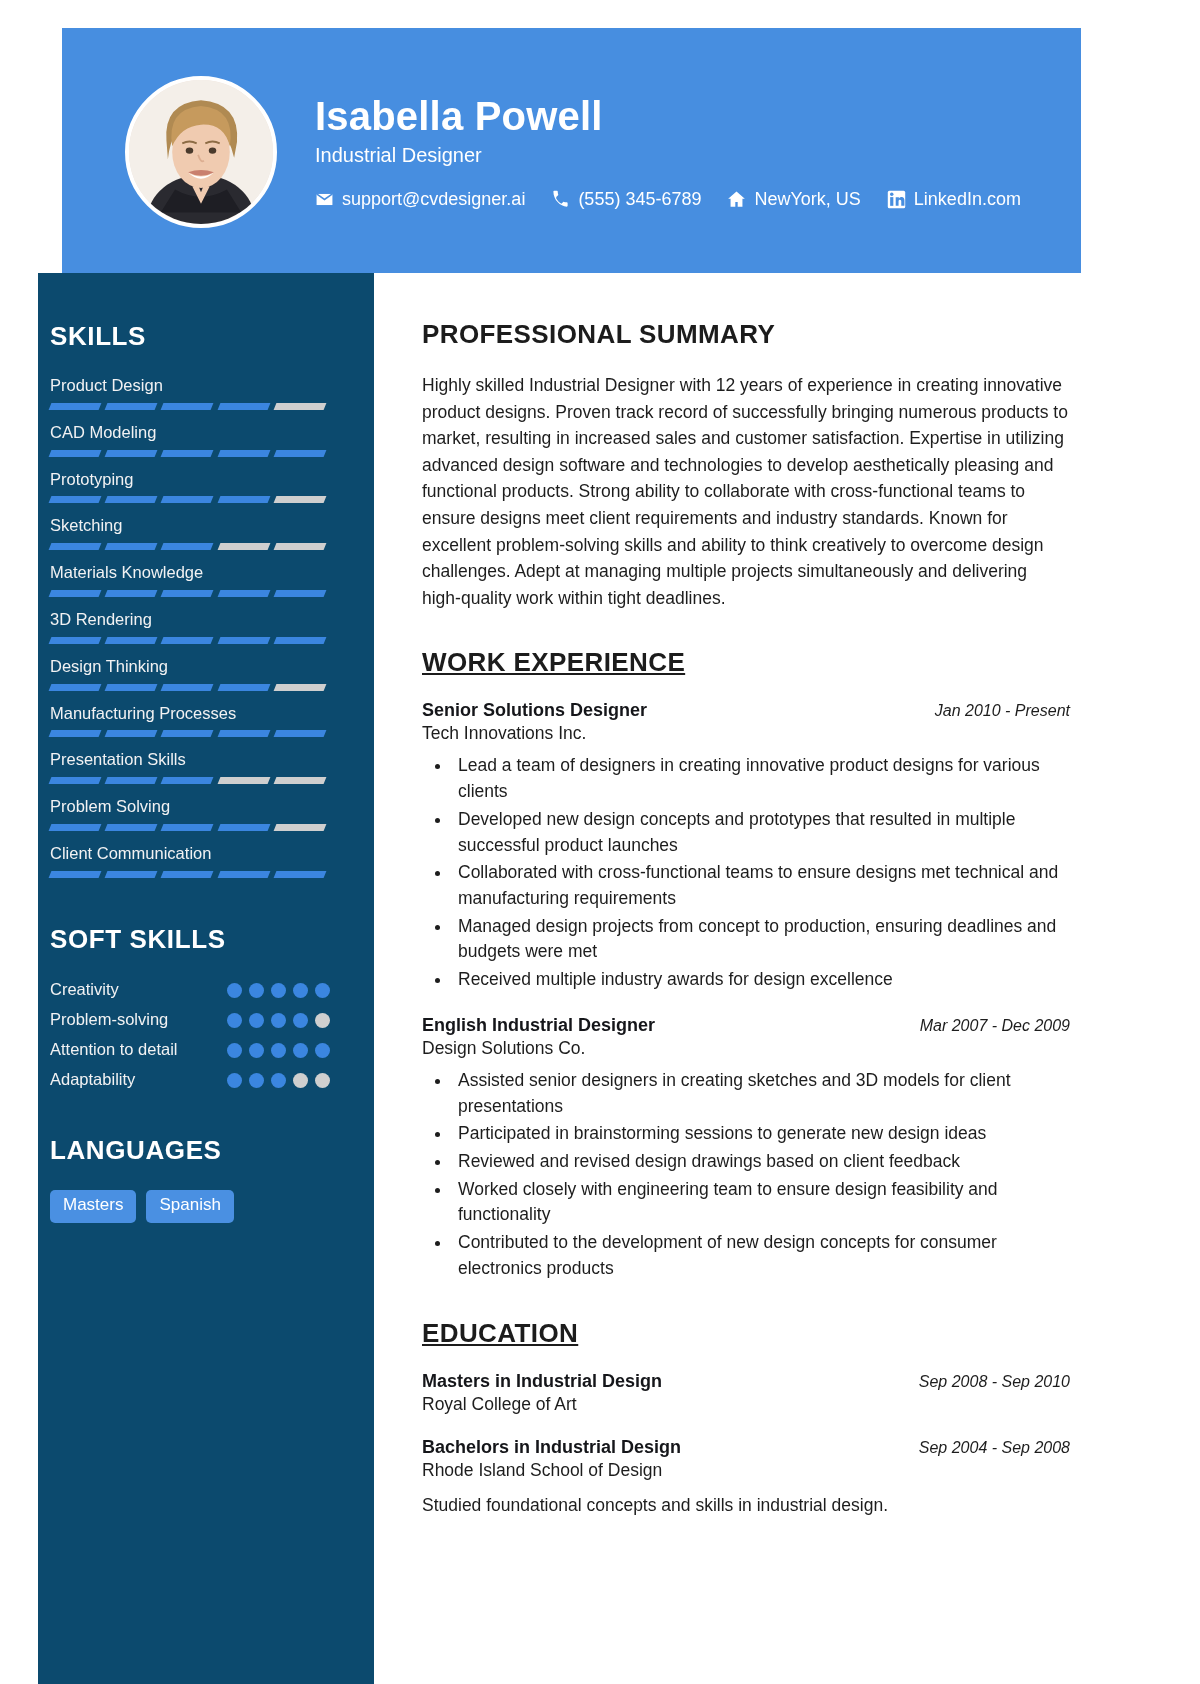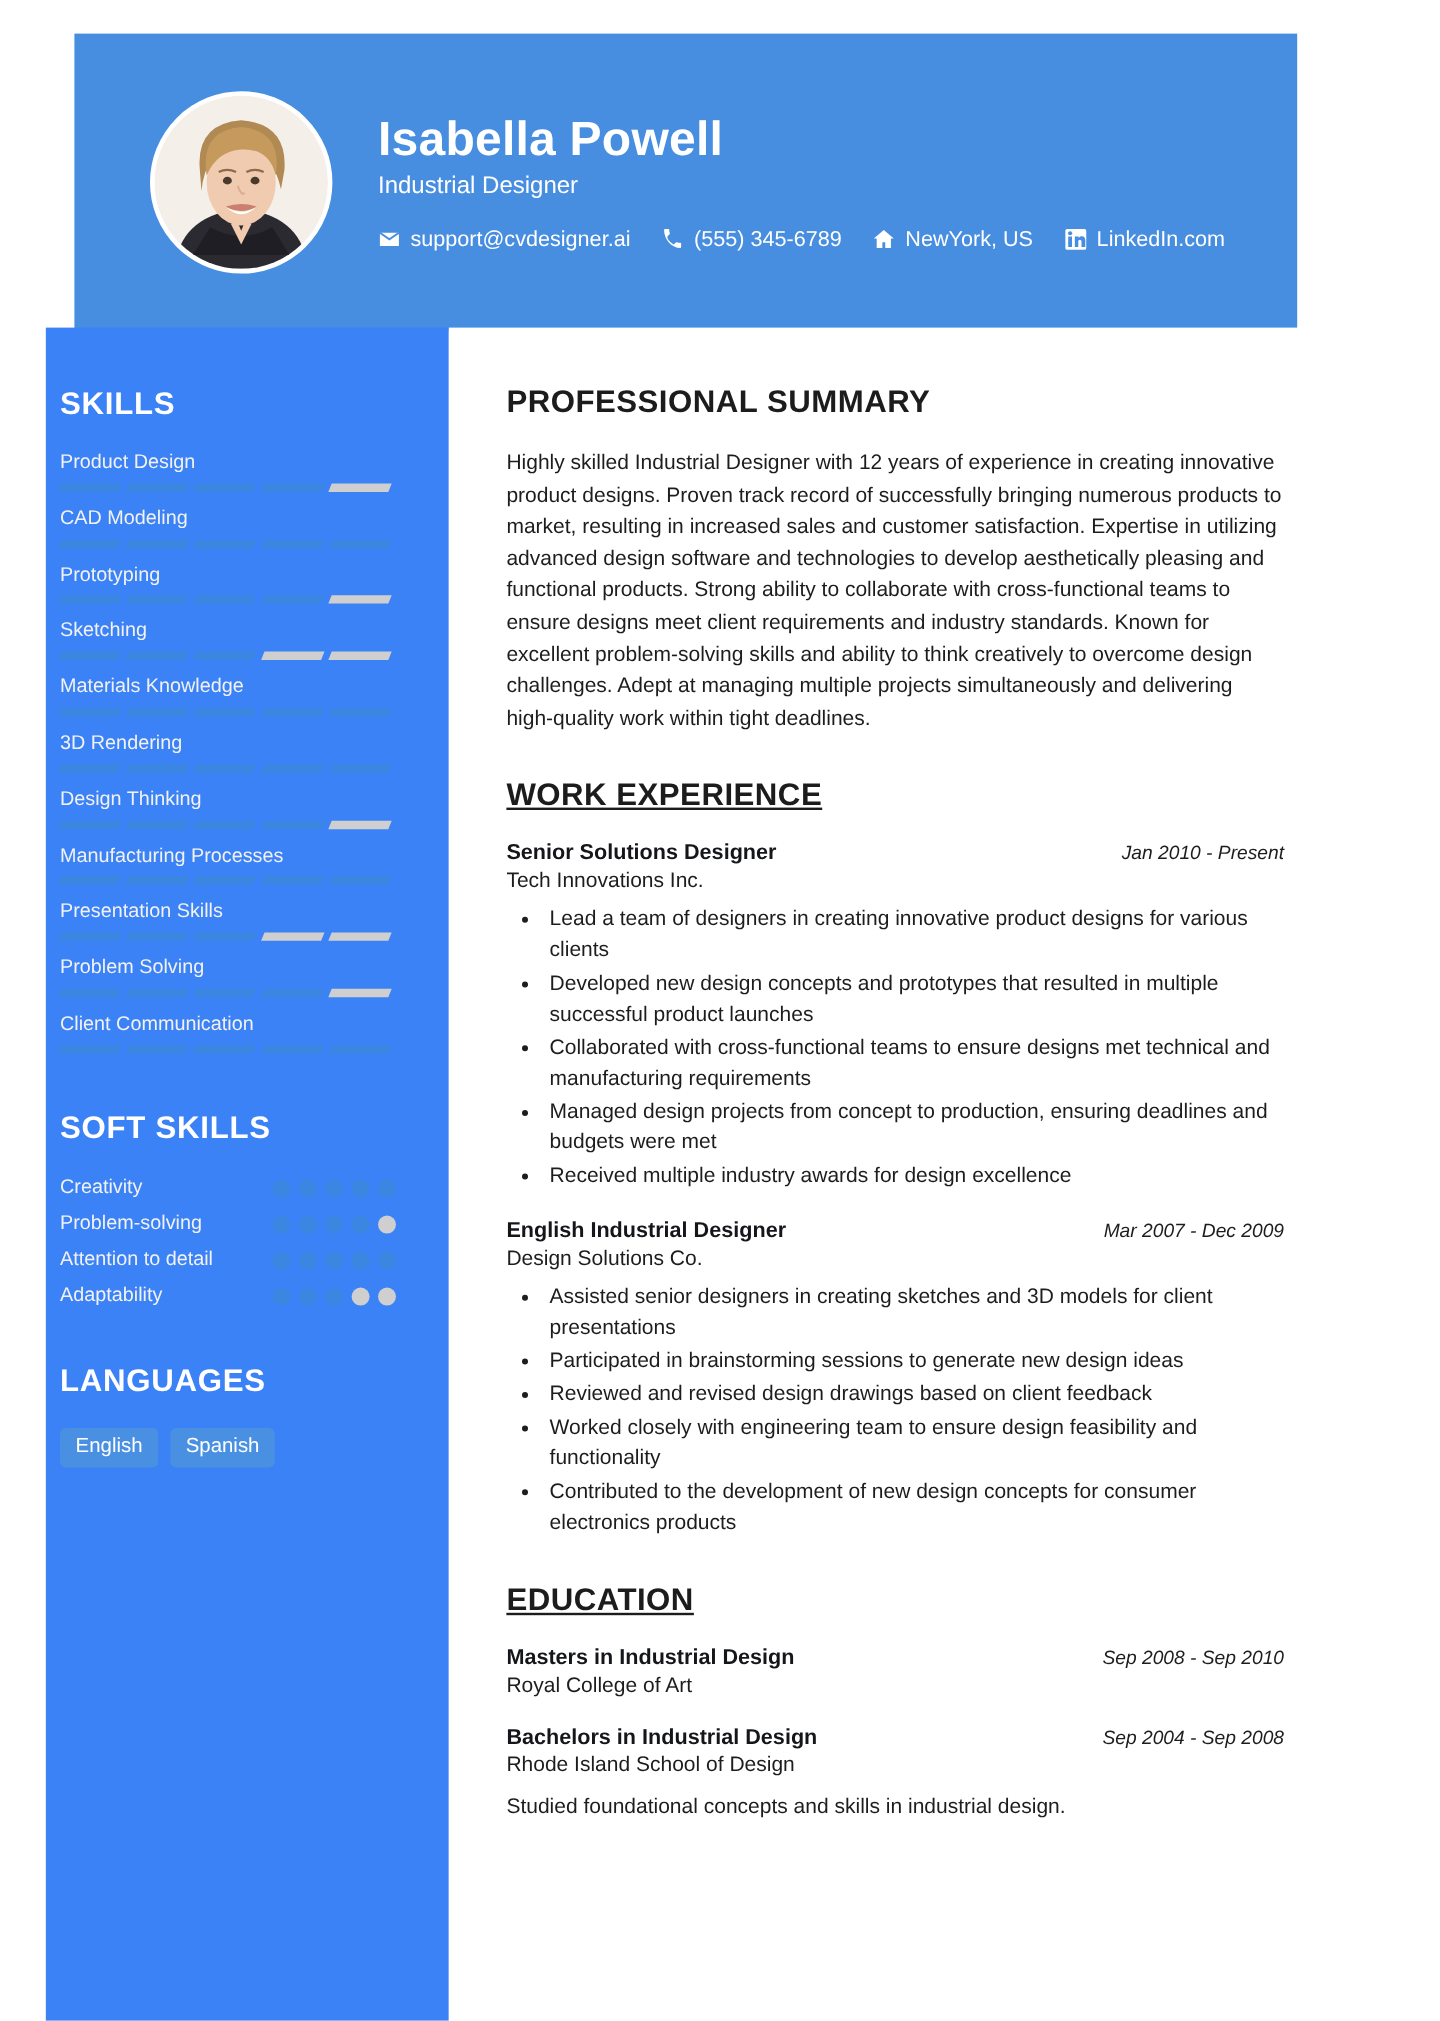--- a/index.html
+++ b/index.html
@@ -66,21 +66,21 @@
   .contact { display: flex; align-items: center; gap: 8px; }
   .contact .ic { display: inline-flex; width: 19px; height: 19px; align-items: center; justify-content: center; }
   .contact .ic svg { display: block; }
 
   
   .body-row {
     position: absolute; left: 0; top: 273px; width: 1044px; height: 1411px;
     display: flex;
   }
   .sidebar {
-    width: 336px; background: #3b82f6; color: #ffffff;
+    width: 336px; background: #0c4a6e; color: #ffffff;
     padding: 48px 38px 0 12px;
     flex: 0 0 336px;
   }
   .sidebar-inner { padding-left: 0px; }
   .main {
     flex: 1 1 auto; background: #ffffff;
     padding: 46px 0 0 48px;
   }
 
   
@@ -384,21 +384,21 @@
                   <span class="dot on"></span>
                   <span class="dot on"></span>
                   <span class="dot"></span>
                   <span class="dot"></span>
                 </span>
               </div>
             </div>
 
           <div class="side-h gap">LANGUAGES</div>
           <div class="lang-wrap" id="languages-list">
-              <span class="lang-chip">English</span>
+              <span class="lang-chip">Masters</span>
               <span class="lang-chip">Spanish</span>
             </div>
 
         </div>
       </aside>
 
       <section class="main">
 
         <div class="main-h">PROFESSIONAL SUMMARY</div>
         <p class="summary">Highly skilled Industrial Designer with 12 years of experience in creating innovative product designs. Proven track record of successfully bringing numerous products to market, resulting in increased sales and customer satisfaction. Expertise in utilizing advanced design software and technologies to develop aesthetically pleasing and functional products. Strong ability to collaborate with cross-functional teams to ensure designs meet client requirements and industry standards. Known for excellent problem-solving skills and ability to think creatively to overcome design challenges. Adept at managing multiple projects simultaneously and delivering high-quality work within tight deadlines.</p>

